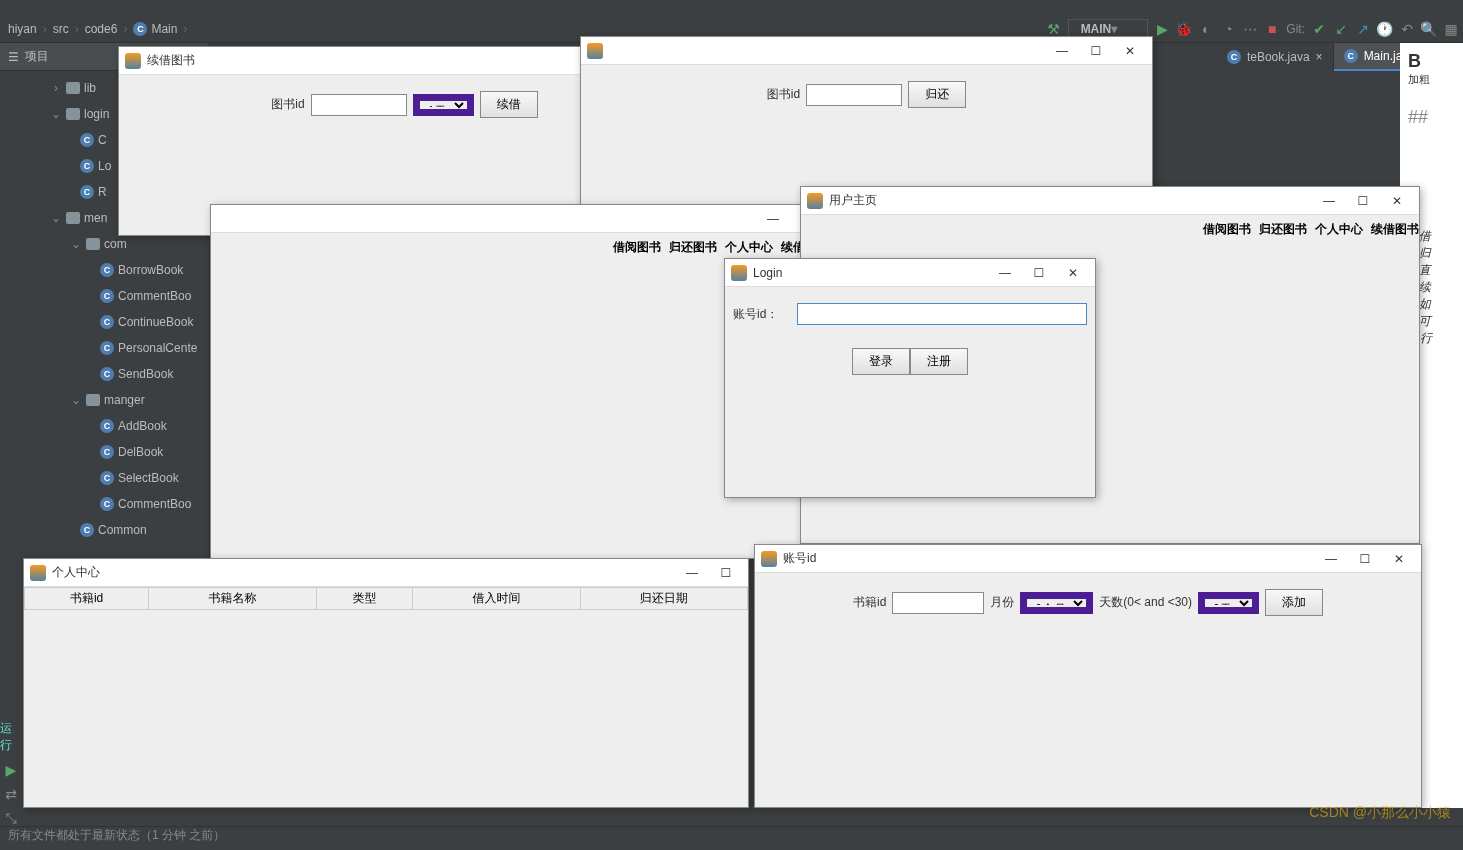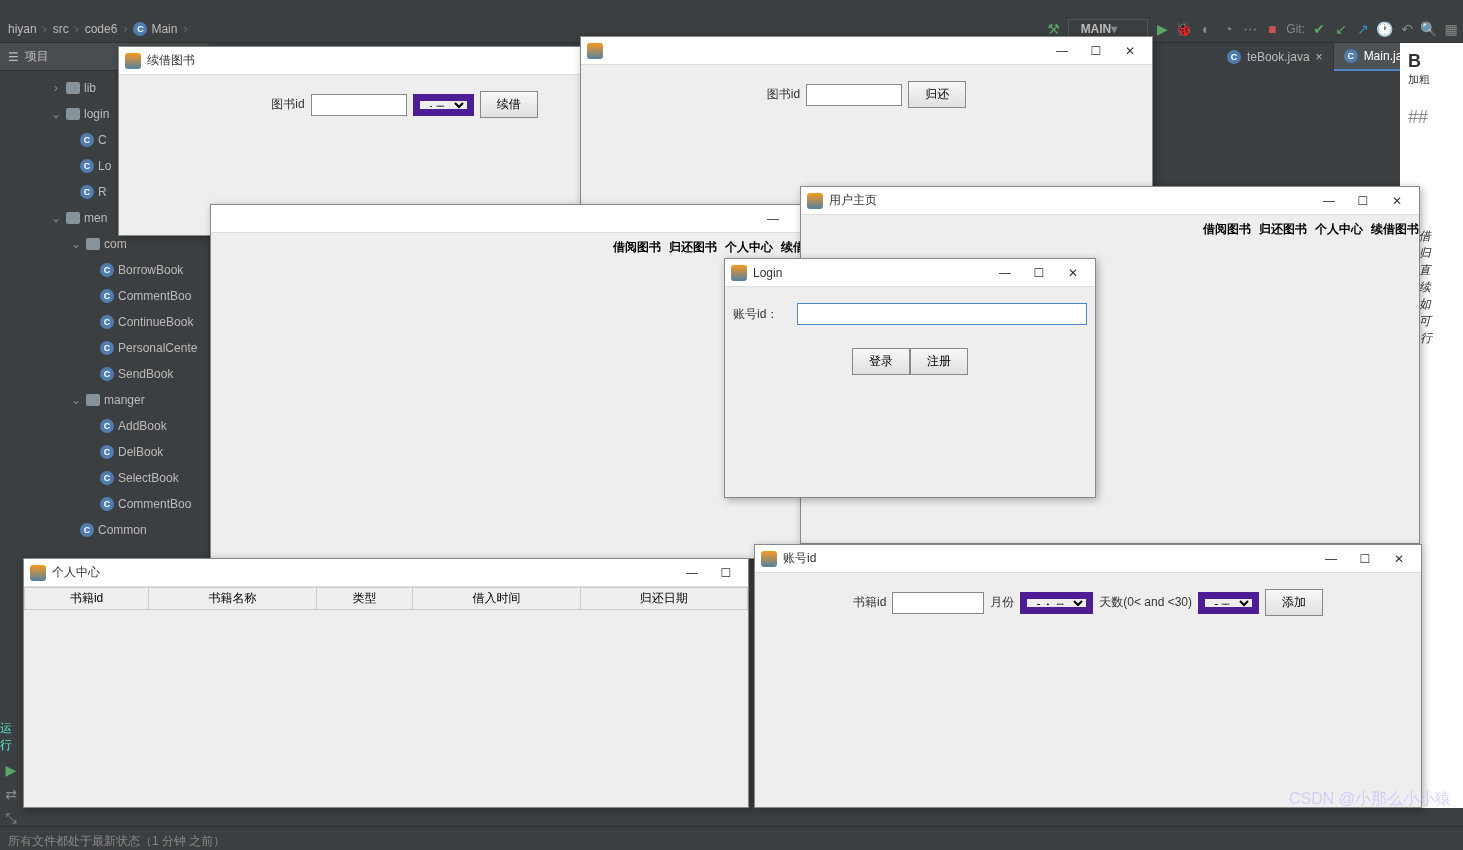--- a/index.html
+++ b/index.html
@@ -20,39 +20,39 @@
 .tree{padding:4px 0}
 .tree-item{display:flex;align-items:center;gap:4px;padding:2px 0 2px 8px;color:#bbb;cursor:pointer;height:26px}
 .tw{width:12px;text-align:center;color:#888}
 .folder-icon{width:14px;height:12px;background:#87939a;border-radius:2px;display:inline-block}
 .class-icon{width:14px;height:14px;background:#507daf;border-radius:50%;display:inline-flex;align-items:center;justify-content:center;color:#fff;font-size:9px;font-weight:bold}
 .editor-tabs{position:absolute;top:43px;right:24px;height:28px;display:flex;background:#3c3f41}
 .ed-tab{padding:4px 10px;display:flex;align-items:center;gap:6px;color:#bbb;border-right:1px solid #323232;cursor:pointer}
 .ed-tab.active{background:#4e5254;color:#fff;border-bottom:2px solid #4a88c7}
 .right-gutter{position:absolute;top:43px;right:0;width:24px;bottom:42px;background:#3c3f41;border-left:1px solid #323232;display:flex;flex-direction:column;align-items:center;gap:12px;padding-top:8px}
 .vert{writing-mode:vertical-rl;color:#888;font-size:11px}
-.status{position:absolute;bottom:0;left:0;right:0;height:24px;background:#3c3f41;border-top:1px solid #323232;display:flex;align-items:flex-end;padding:0 8px;color:#888;font-size:11px}
+.status{position:absolute;bottom:0;left:0;right:0;height:24px;background:#3c3f41;border-top:1px solid #323232;display:flex;align-items:flex-start;padding:0 8px;color:#888;font-size:11px}
 .jwin{position:absolute;background:#eeeeee;border:1px solid #888;box-shadow:2px 2px 8px rgba(0,0,0,0.3)}
 .jtitle{height:28px;background:#fff;border-bottom:1px solid #ddd;display:flex;align-items:center;padding:0 6px;gap:6px;color:#333}
 .java-icon{width:16px;height:16px;background:linear-gradient(#f89820,#5382a1);border-radius:3px}
 .wctrl{margin-left:auto;display:flex;gap:2px}
 .wbtn{width:32px;height:20px;display:flex;align-items:center;justify-content:center;cursor:pointer;color:#333}
 .jbody{padding:10px;color:#000;display:flex;flex-direction:column;align-items:center}
 .jrow{display:flex;align-items:center;gap:6px;margin:6px 0}
 .jlbl{color:#333}
 .jinput{border:1px solid #888;padding:3px 4px;background:#fff;height:22px}
 .jsel{border:7px solid #4c1d95;background:#eee;padding:2px 4px;height:22px}
 .jbtn{border:1px solid #888;background:linear-gradient(#f8f8f8,#e0e0e0);padding:4px 16px;cursor:pointer;color:#000}
 .jmenu{display:flex;gap:8px;justify-content:flex-end;padding:6px 0;color:#000;font-weight:bold}
 .jmenu span{cursor:pointer}
 .jtable{width:100%;border-collapse:collapse}
 .jtable th,.jtable td{border:1px solid #ccc;padding:2px 4px;text-align:left;color:#000;font-weight:normal}
 .jtable th{background:#eeeeee;text-align:center}
 .left-gutter{position:absolute;left:0;top:720px;width:22px;display:flex;flex-direction:column;gap:8px;align-items:center}
-.watermark{position:absolute;bottom:40px;right:12px;color:#c4b5fd;font-size:16px;opacity:0.6}
+.watermark{position:absolute;bottom:28px;right:12px;color:#eab308;font-size:14px;opacity:0.6}
 .rightdoc{position:absolute;top:43px;left:1400px;right:0;bottom:42px;background:#fff;color:#333;padding:8px;font-size:14px;overflow:hidden}
 .rightdoc .b{font-weight:bold;font-size:18px}
 .checkmark{position:absolute;right:30px;top:92px;color:#59a869;font-size:16px}
 </style>
 </head>
 <body>
 
 <div class="ide-top"></div>
 
 <div class="breadcrumb">

